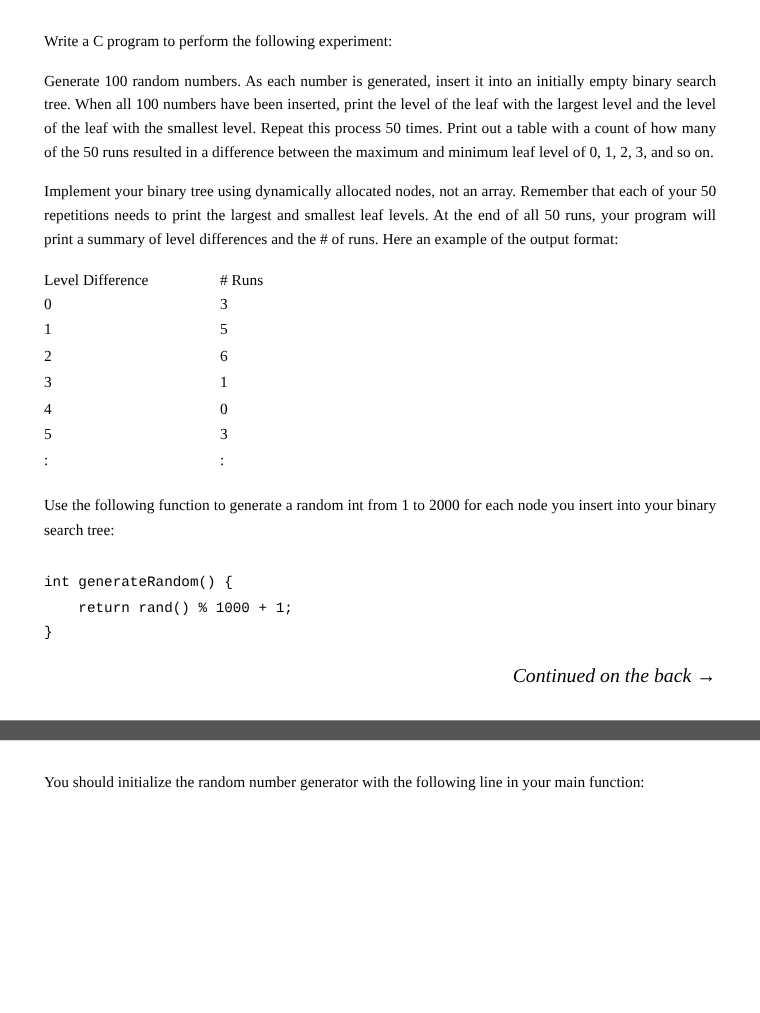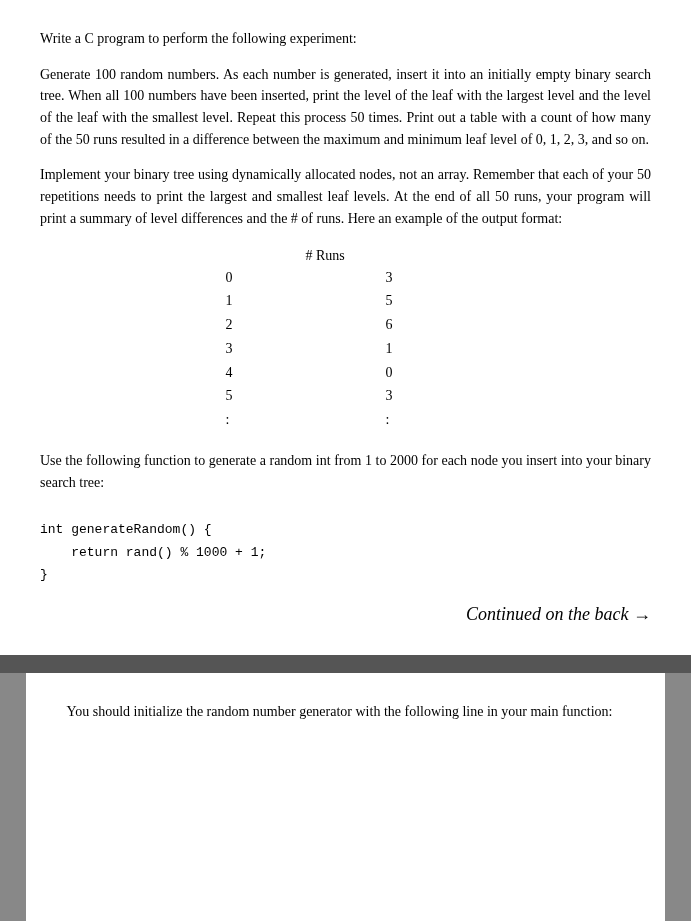--- a/index.html
+++ b/index.html
@@ -1,19 +1,18 @@
 <!DOCTYPE html>
 <html><head>
   <meta charset="utf-8">
   <style>
     * {
       margin: 0;
       padding: 0;
       box-sizing: border-box;
-      align-items: center;
     }
 
     body {
       background: #888;
       width: 691px;
       min-height: 921px;
       font-family: 'Times New Roman', Times, serif;
       font-size: 14px;
     }
 
@@ -105,20 +104,21 @@
   <div class="page-top">
 
     <p class="paragraph">Write a C program to perform the following experiment:</p>
 
     <p class="paragraph">Generate 100 random numbers. As each number is generated, insert it into an initially empty binary search tree. When all 100 numbers have been inserted, print the level of the leaf with the largest level and the level of the leaf with the smallest level. Repeat this process 50 times. Print out a table with a count of how many of the 50 runs resulted in a difference between the maximum and minimum leaf level of 0, 1, 2, 3, and so on.</p>
 
     <p class="paragraph">Implement your binary tree using dynamically allocated nodes, not an array. Remember that each of your 50 repetitions needs to print the largest and smallest leaf levels. At the end of all 50 runs, your program will print a summary of level differences and the # of runs. Here an example of the output format:</p>
 
     <div class="table-section">
       <div class="table-header-row">
+        <span class="col-level">Level Difference</span>
         <span class="col-runs"># Runs</span>
       </div>
       <div class="table-data-row">
         <span class="col-level">0</span>
         <span class="col-runs">3</span>
       </div>
       <div class="table-data-row">
         <span class="col-level">1</span>
         <span class="col-runs">5</span>
       </div>

